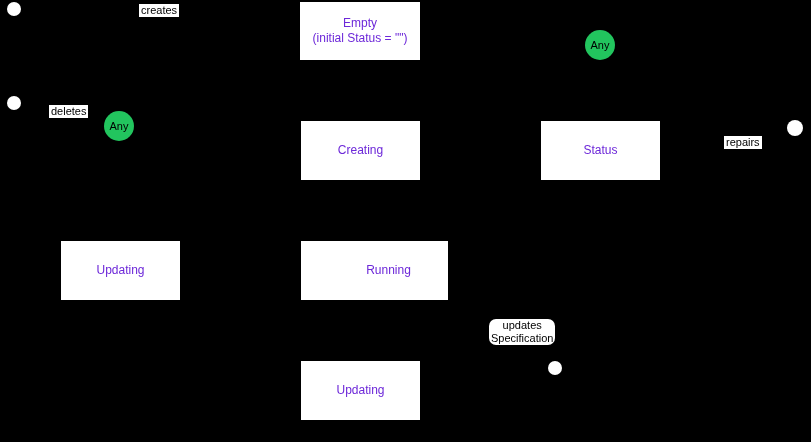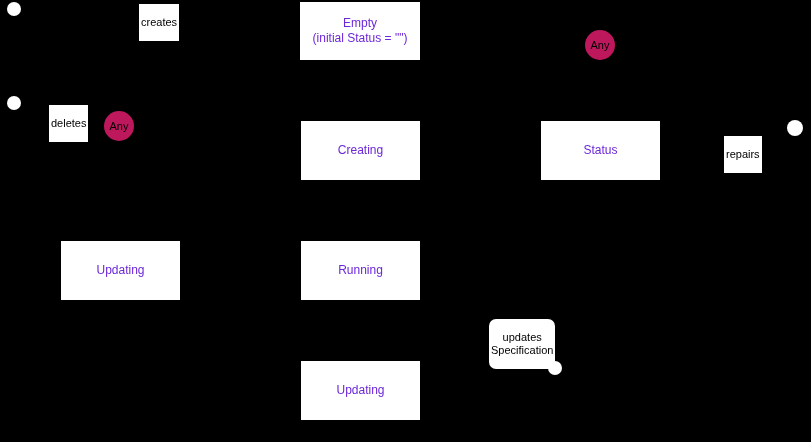--- a/index.html
+++ b/index.html
@@ -20,32 +20,32 @@
     display: flex;
     flex-direction: column;
     align-items: center;
     justify-content: center;
     text-align: center;
     font-size: 12px;
     line-height: 15px;
   }
   #state-empty     { left: 300px; top: 2px;   width: 120px; height: 58px; }
   #state-creating  { left: 301px; top: 121px; }
-  #state-running   { left: 301px; top: 241px; }
+  #state-running   { left: 301px; top: 241px; padding-left: 28px; }
   #state-updating  { left: 301px; top: 361px; }
   #state-deleting  { left: 61px;  top: 241px; }
   #state-error     { left: 541px; top: 121px; }
   #state-repairing { left: 541px; top: 241px; }
 
   .any-circle {
     position: absolute;
     width: 30px;
     height: 30px;
     border-radius: 50%;
-    background: #be185d;
+    background: #22c55e;
     color: #000000;
     display: flex;
     align-items: center;
     justify-content: center;
     font-size: 11px;
   }
   #any-left  { left: 104px; top: 111px; }
   #any-right { left: 585px; top: 30px; }
 
   .dot {
@@ -60,21 +60,21 @@
   #dot-right    { left: 787px; top: 120px; width: 16px; height: 16px; }
   #dot-bottom   { left: 548px; top: 361px; }
 
   .edge-label {
     position: absolute;
     background: #ffffff;
     color: #000000;
     font-size: 11px;
     line-height: 13px;
     text-align: center;
-    padding: 12px 2px;
+    padding: 0 2px;
     white-space: nowrap;
   }
   #label-creates { left: 139px; top: 4px; }
   #label-deletes { left: 49px;  top: 105px; }
   #label-repairs { left: 724px; top: 136px; }
   #label-updates { left: 489px; top: 319px; border-radius: 7px; }
 </style>
 </head>
 <body>
 

